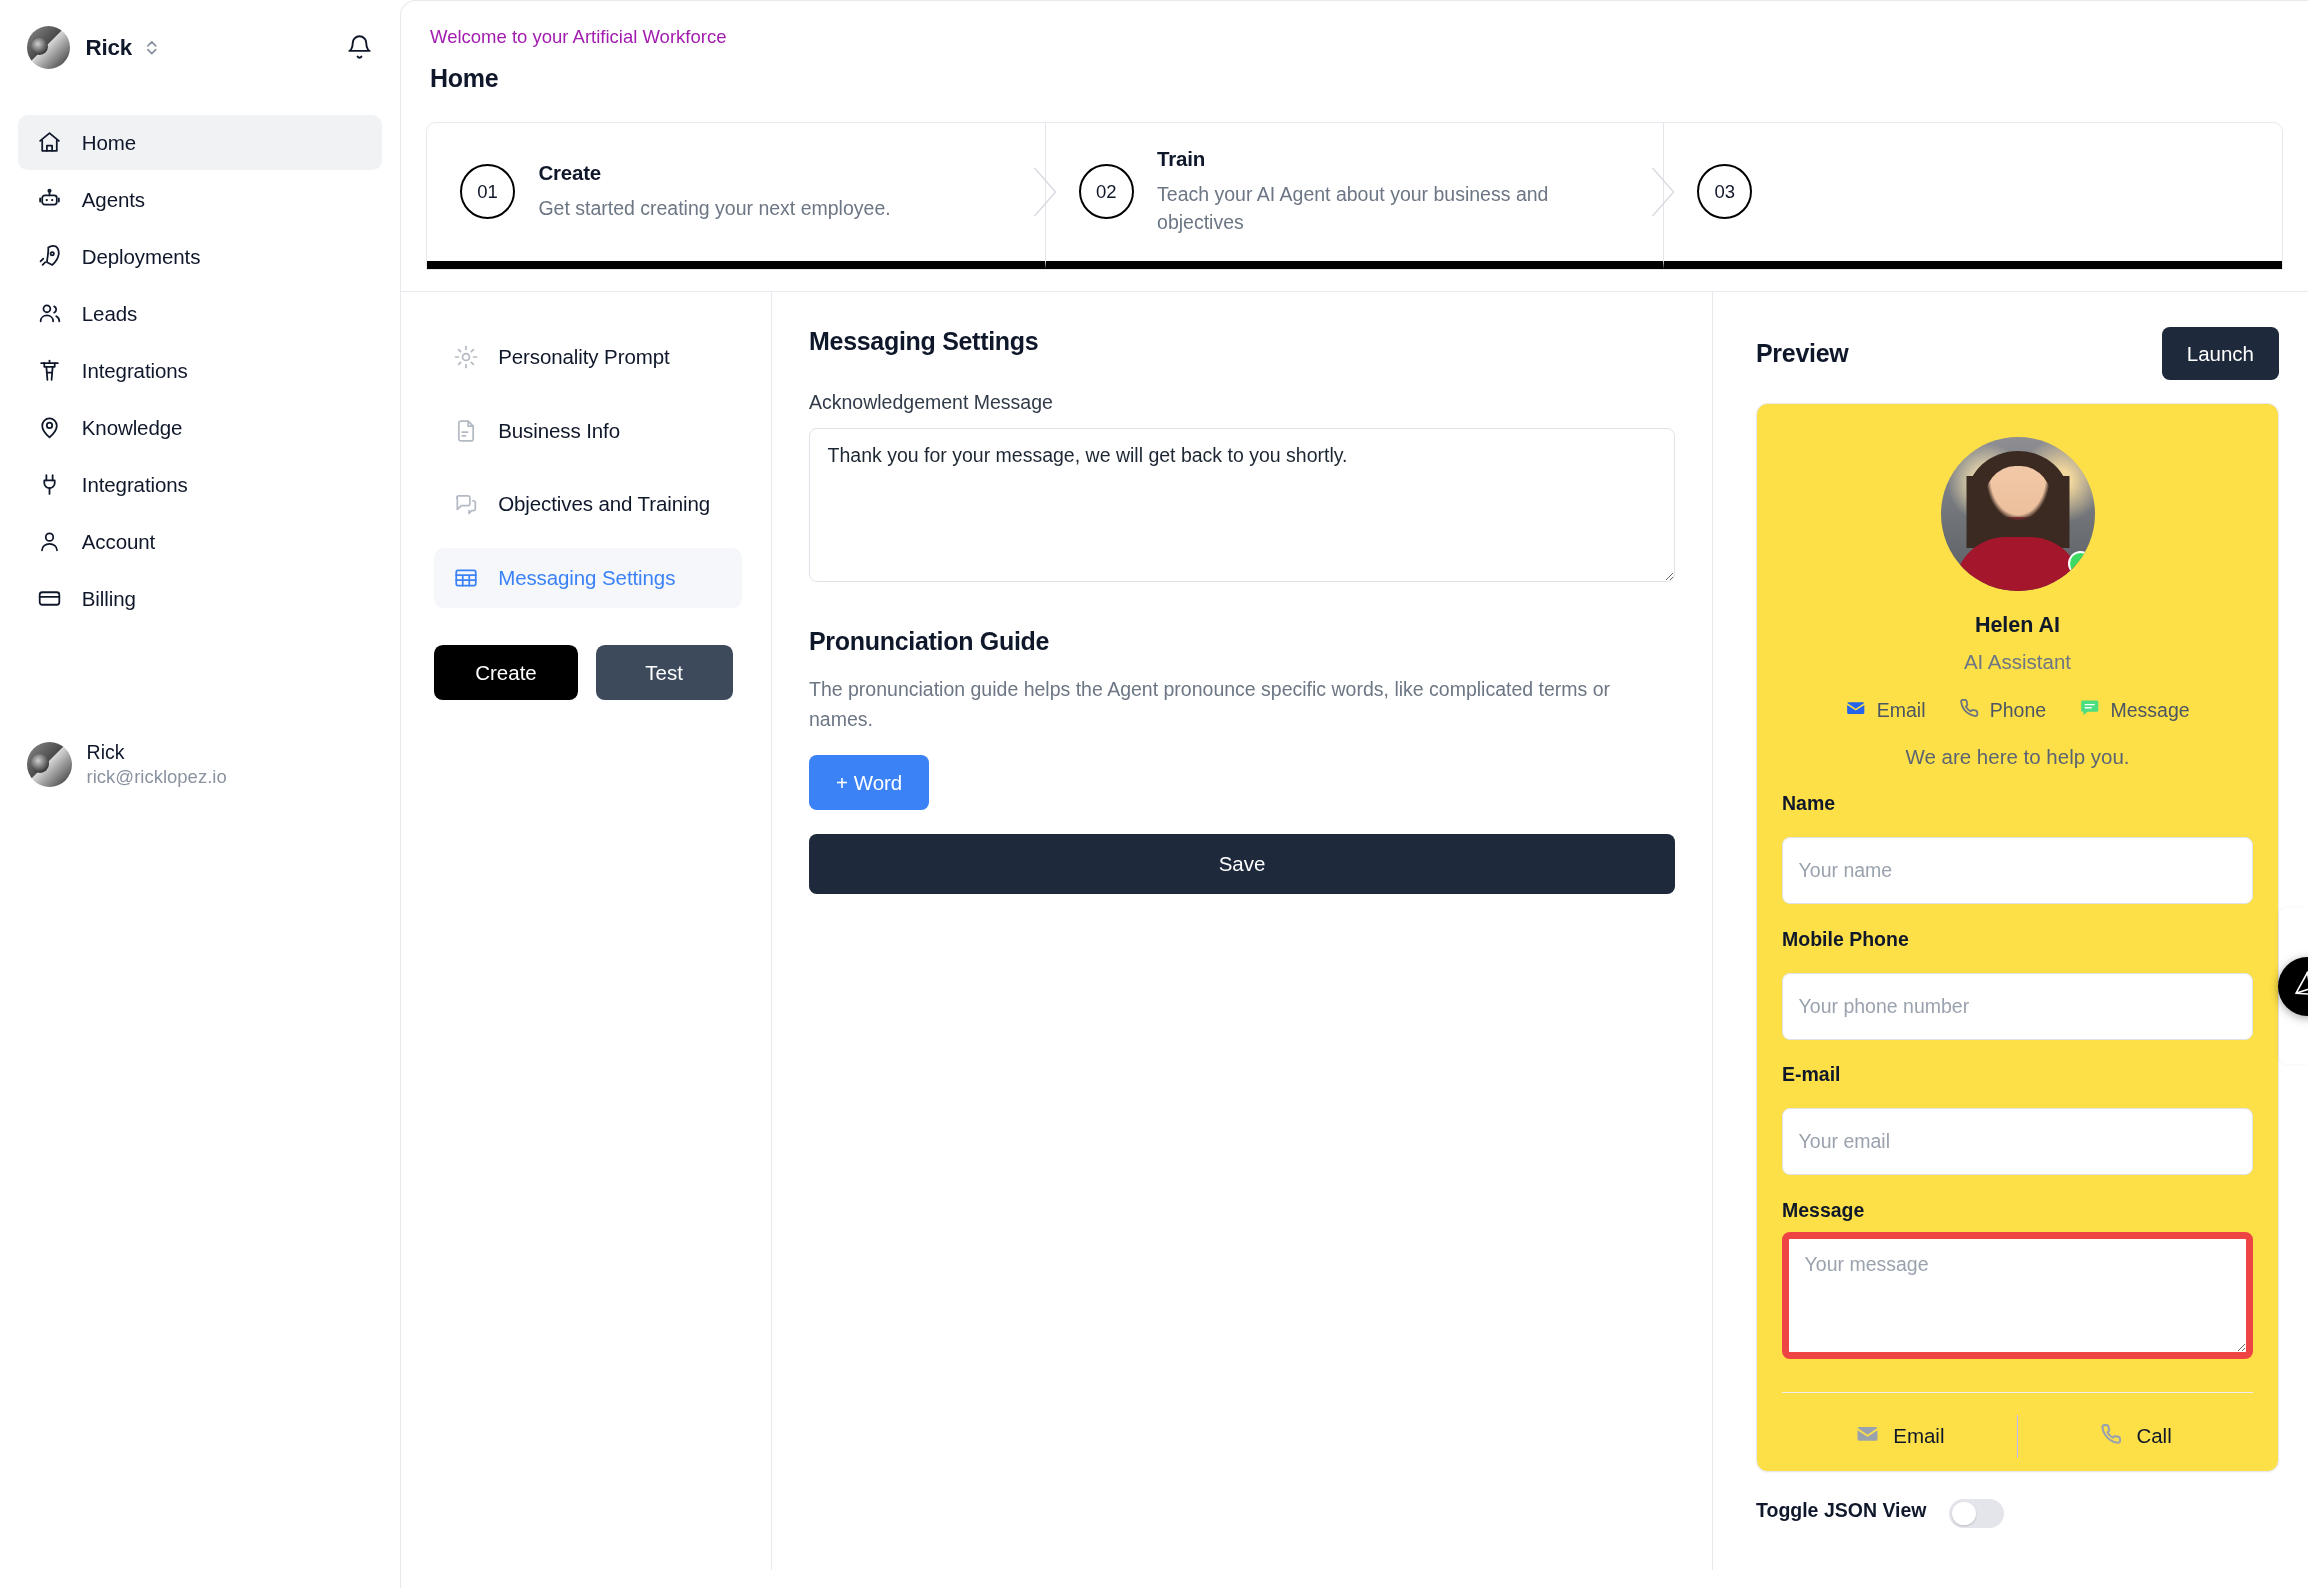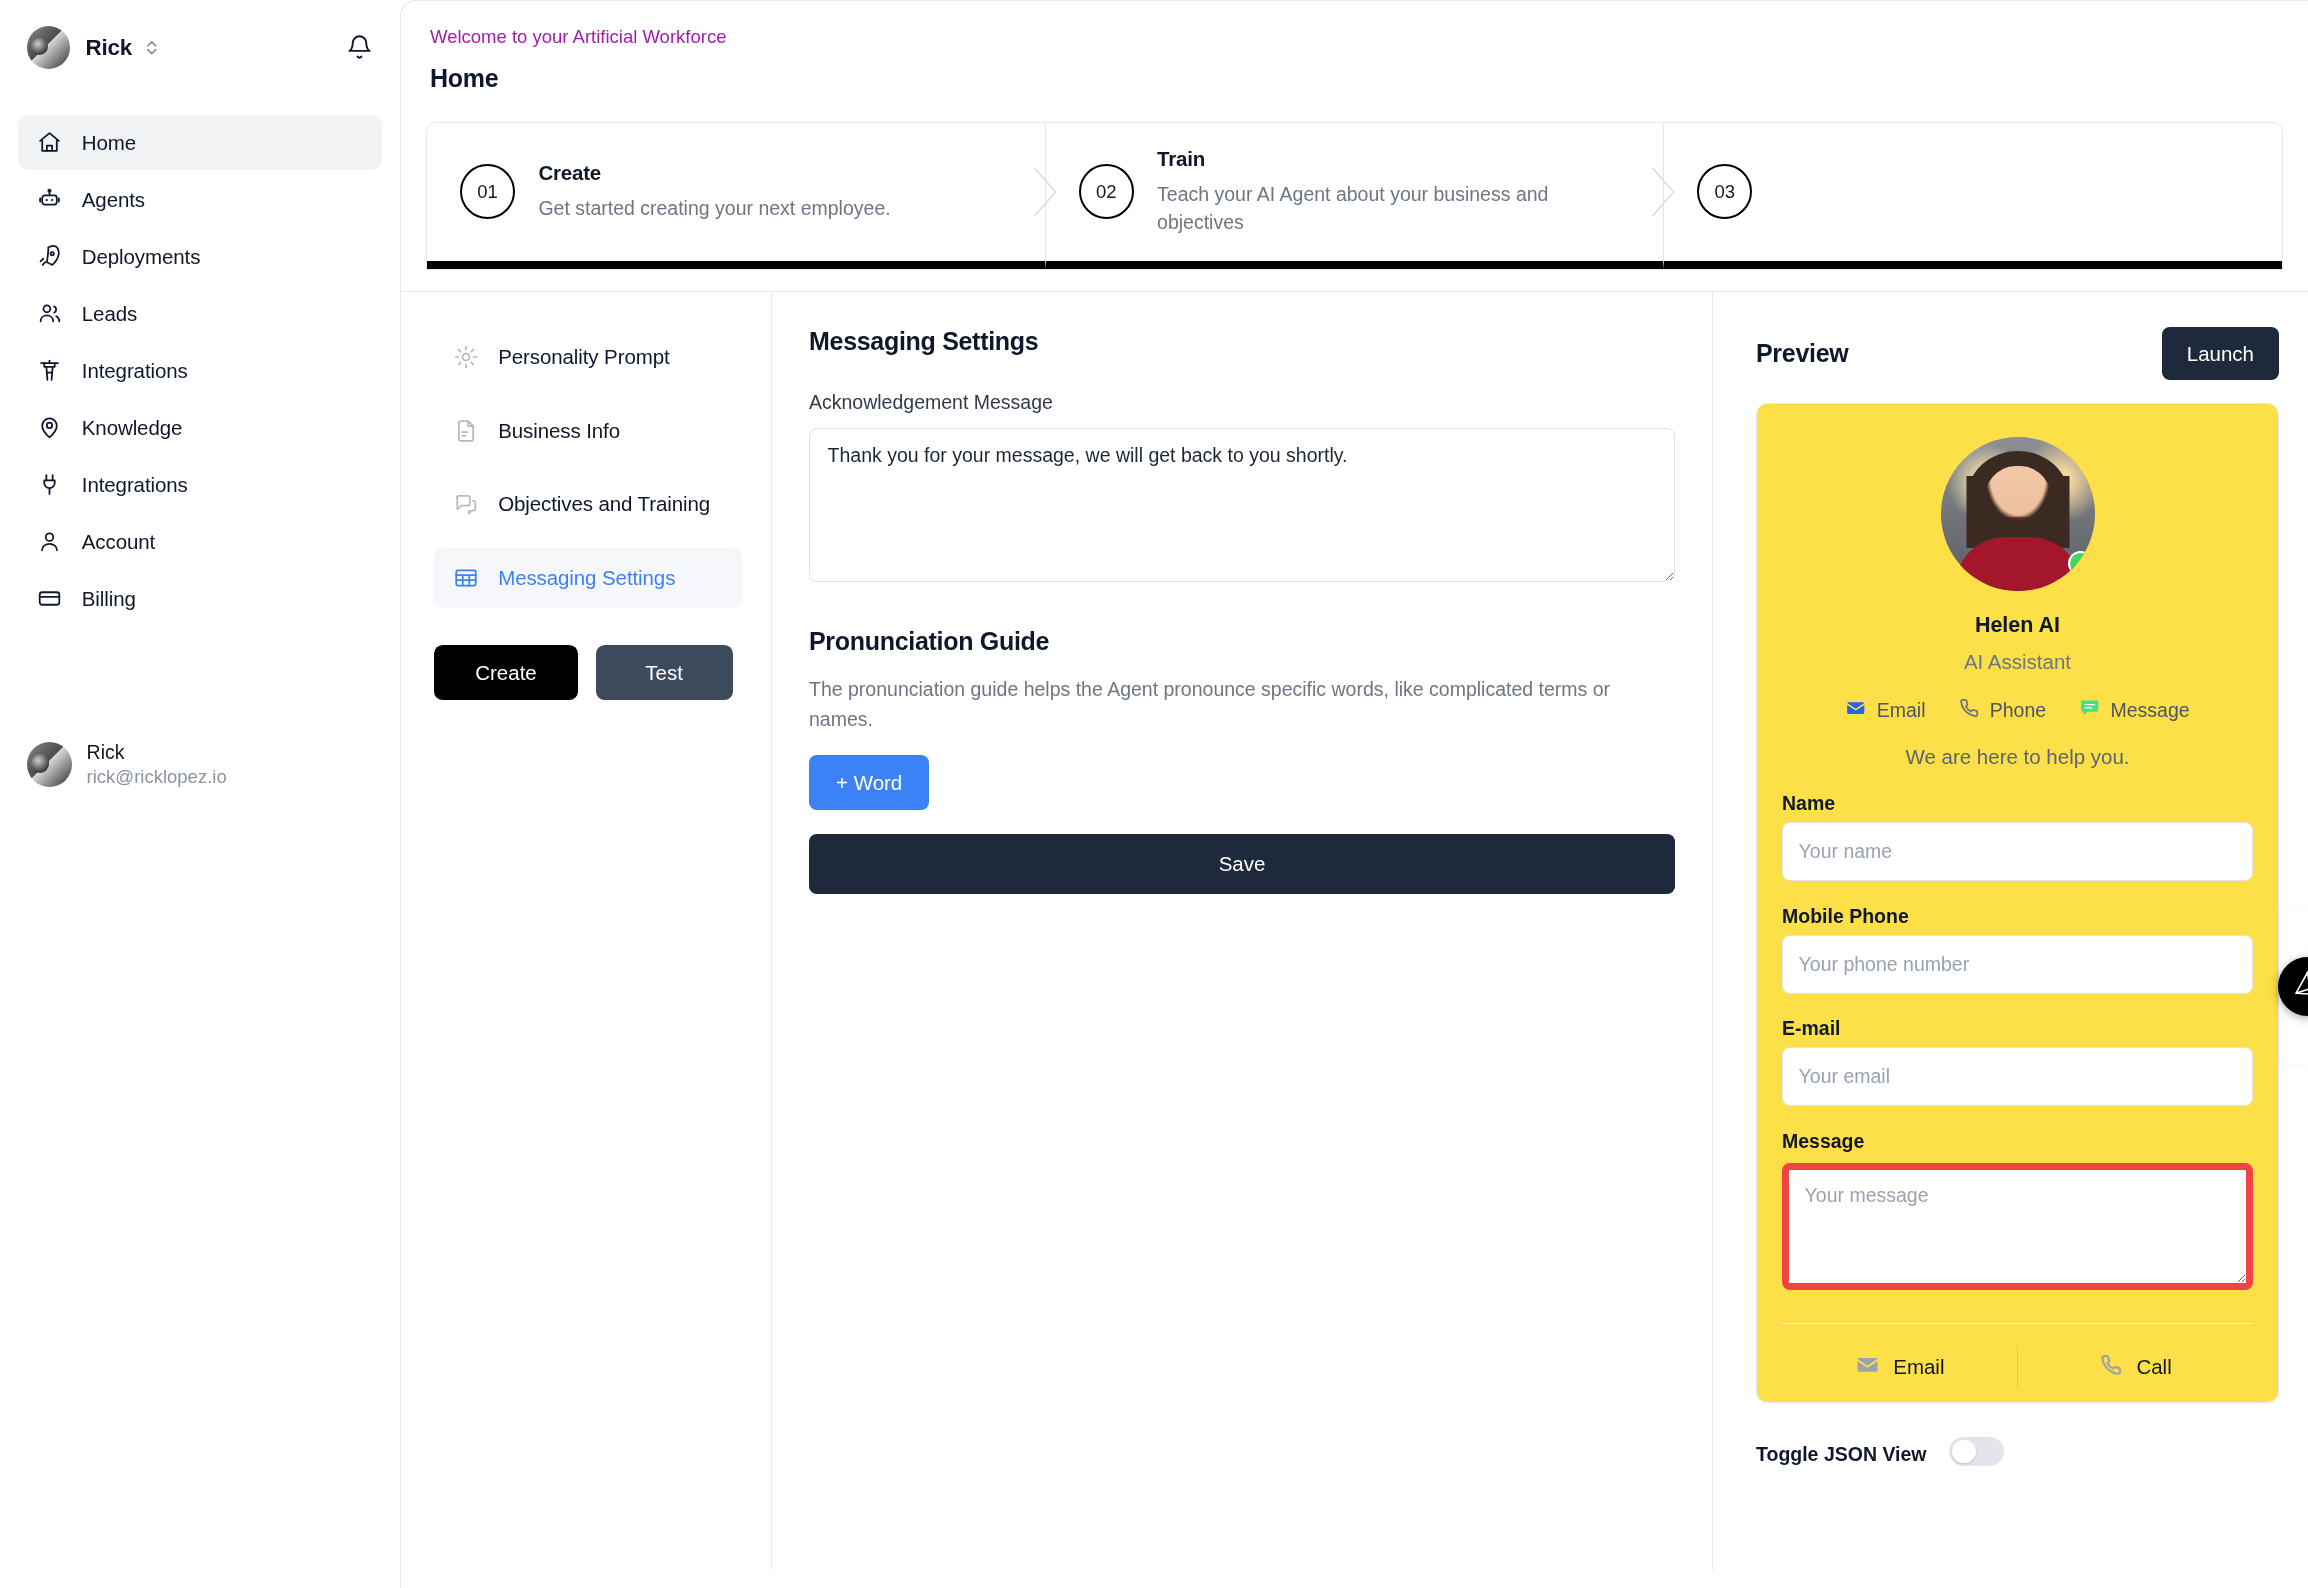--- a/index.html
+++ b/index.html
@@ -241,42 +241,42 @@
     width: 25px; height: 25px; border-radius:50%;
     background:#3ddb63; border: 2.9px solid #fff;
   }
   .pv-name { text-align:center; font-size:21.5px; font-weight:700; color:#0f172a; margin-top: 21.5px;}
   .pv-role { text-align:center; font-size:20.5px; color:#6c7684; margin-top: 11.7px;}
   .pv-chans { display:flex; justify-content:center; gap:33px; margin-top: 23.4px; }
   .pv-chan { display:flex; align-items:center; gap:9.8px; font-size:19.5px; color:#4b5563; cursor:pointer;}
   .pv-tag { text-align:center; font-size:20.5px; color:#5b6472; margin-top: 21.5px;}
   .pv-flabel { font-size:19.5px; font-weight:700; color:#0f172a; margin-top: 23.4px;}
   .pv-input {
-    width:100%; height: 59px; margin-top: 7px;
+    width:100%; height: 67px; margin-top: 22px;
     border:1px solid #dfe3e9; border-radius:7.8px;
     padding: 0 15.6px; font-size:19.5px; font-family:inherit; outline:none;
     color:#1d2733; background:#fff;
   }
   .pv-input::placeholder, .pv-ta::placeholder { color:#9aa2ae; }
   .pv-ta {
     width:100%; height: 127px; margin-top: 10.7px;
     border:7px solid #ef4444; border-radius:7.8px;
     padding: 13.7px 15.6px; font-size:19.5px; font-family:inherit; outline:none;
     resize: vertical; color:#1d2733; background:#fff;
   }
   .pv-actions {
     display:flex; margin-top: 29px; border-top: 1px solid #eceef2; padding-top: 21.5px;
   }
   .pv-act {
     flex:1 1 0; display:flex; align-items:center; justify-content:center;
     gap:13.7px; font-size:20.5px; color:#0f172a; cursor:pointer; height: 43px;
   }
   .pv-act + .pv-act { border-left: 1px solid #c4b5fd; }
 
-  .json-row { display:flex; align-items:flex-end; margin-top: 34px; gap: 23px;}
+  .json-row { display:flex; align-items:flex-start; margin-top: 27px; gap: 23px;}
   .json-lbl { font-size:19.5px; font-weight:700; color:#0f172a;}
   .toggle {
     width: 55px; height: 29px; border-radius: 14.6px; background:#e3e5ea;
     position:relative; cursor:pointer; flex:0 0 55px;
   }
   .toggle .knob {
     position:absolute; left:2.9px; top:2.9px; width:23.4px; height:23.4px;
     border-radius:50%; background:#fff; box-shadow:0 1px 2px rgba(0,0,0,.18);
   }
 

